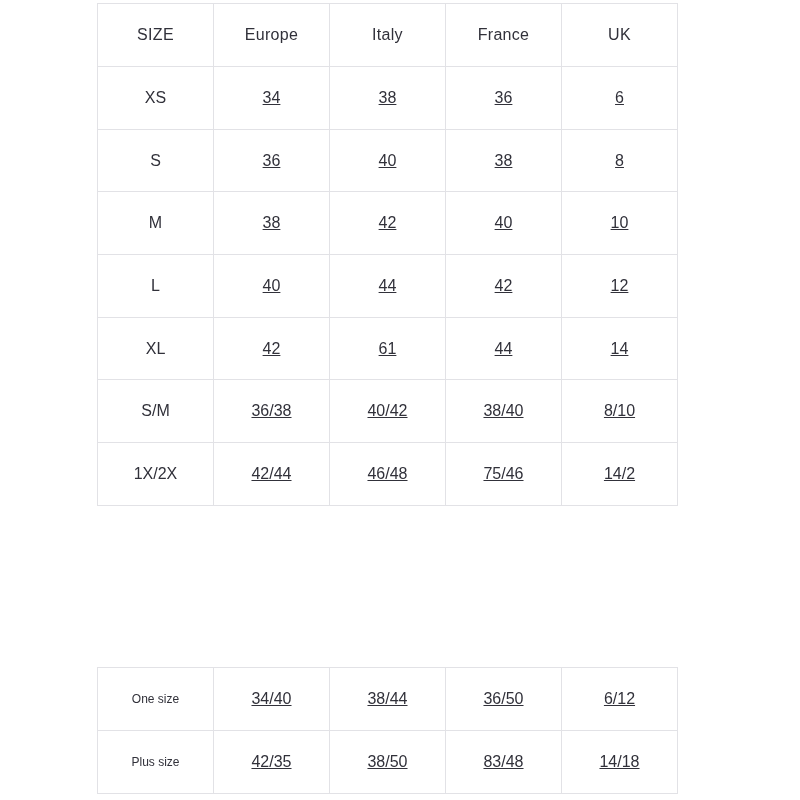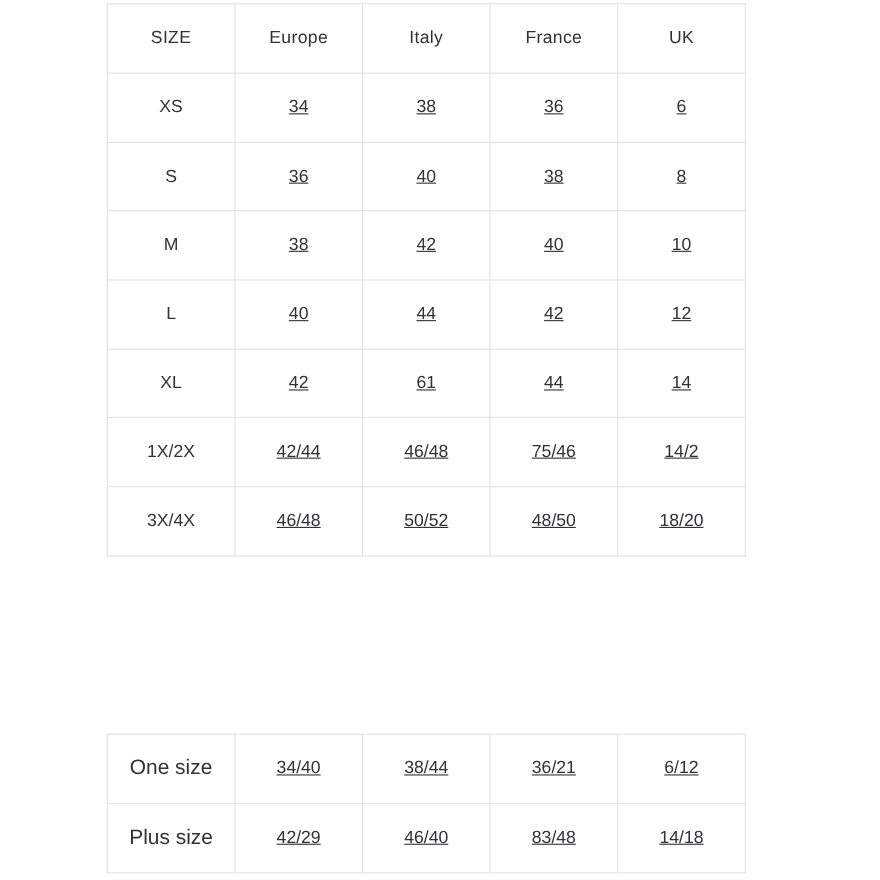--- a/index.html
+++ b/index.html
@@ -65,21 +65,21 @@
     font-size: 16px;
     margin-top: 15px;
   }
   td.value-cell {
     font-weight: 400;
     color: #36363e;
     font-size: 16px;
     text-decoration: underline;
   }
   td.label-cell.wide-label {
-    font-size: 19px;
+    font-size: 12px;
   }
 </style>
 </head>
 <body>
 
 <div class="page">
 
   <div class="table-wrap" id="main-table-wrap">
     <table class="size-table" id="main-table">
       <colgroup>
@@ -128,58 +128,58 @@
           <td class="value-cell">12</td>
         </tr>
         <tr>
           <td class="label-cell">XL</td>
           <td class="value-cell">42</td>
           <td class="value-cell">61</td>
           <td class="value-cell">44</td>
           <td class="value-cell">14</td>
         </tr>
         <tr>
+          <td class="label-cell">S/M</td>
+          <td class="value-cell">36/38</td>
+          <td class="value-cell">40/42</td>
+          <td class="value-cell">38/40</td>
+          <td class="value-cell">8/10</td>
+        </tr>
+        <tr>
           <td class="label-cell">1X/2X</td>
           <td class="value-cell">42/44</td>
           <td class="value-cell">46/48</td>
           <td class="value-cell">75/46</td>
           <td class="value-cell">14/2</td>
-        </tr>
-        <tr>
-          <td class="label-cell">3X/4X</td>
-          <td class="value-cell">46/48</td>
-          <td class="value-cell">50/52</td>
-          <td class="value-cell">48/50</td>
-          <td class="value-cell">18/20</td>
         </tr>
       </tbody>
     </table>
   </div>
 
   <div class="table-wrap" id="secondary-table-wrap">
     <table class="size-table" id="secondary-table">
       <colgroup>
         <col class="c0">
           <col class="c1">
           <col class="c2">
           <col class="c3">
           <col class="c4">
       </colgroup>
       <tbody>
         <tr>
           <td class="label-cell wide-label">One size</td>
           <td class="value-cell">34/40</td>
           <td class="value-cell">38/44</td>
-          <td class="value-cell">36/21</td>
+          <td class="value-cell">36/50</td>
           <td class="value-cell">6/12</td>
         </tr>
         <tr>
           <td class="label-cell wide-label">Plus size</td>
-          <td class="value-cell">42/29</td>
-          <td class="value-cell">46/40</td>
+          <td class="value-cell">42/35</td>
+          <td class="value-cell">38/50</td>
           <td class="value-cell">83/48</td>
           <td class="value-cell">14/18</td>
         </tr>
       </tbody>
     </table>
   </div>
 
 </div>
 
 </body></html>

